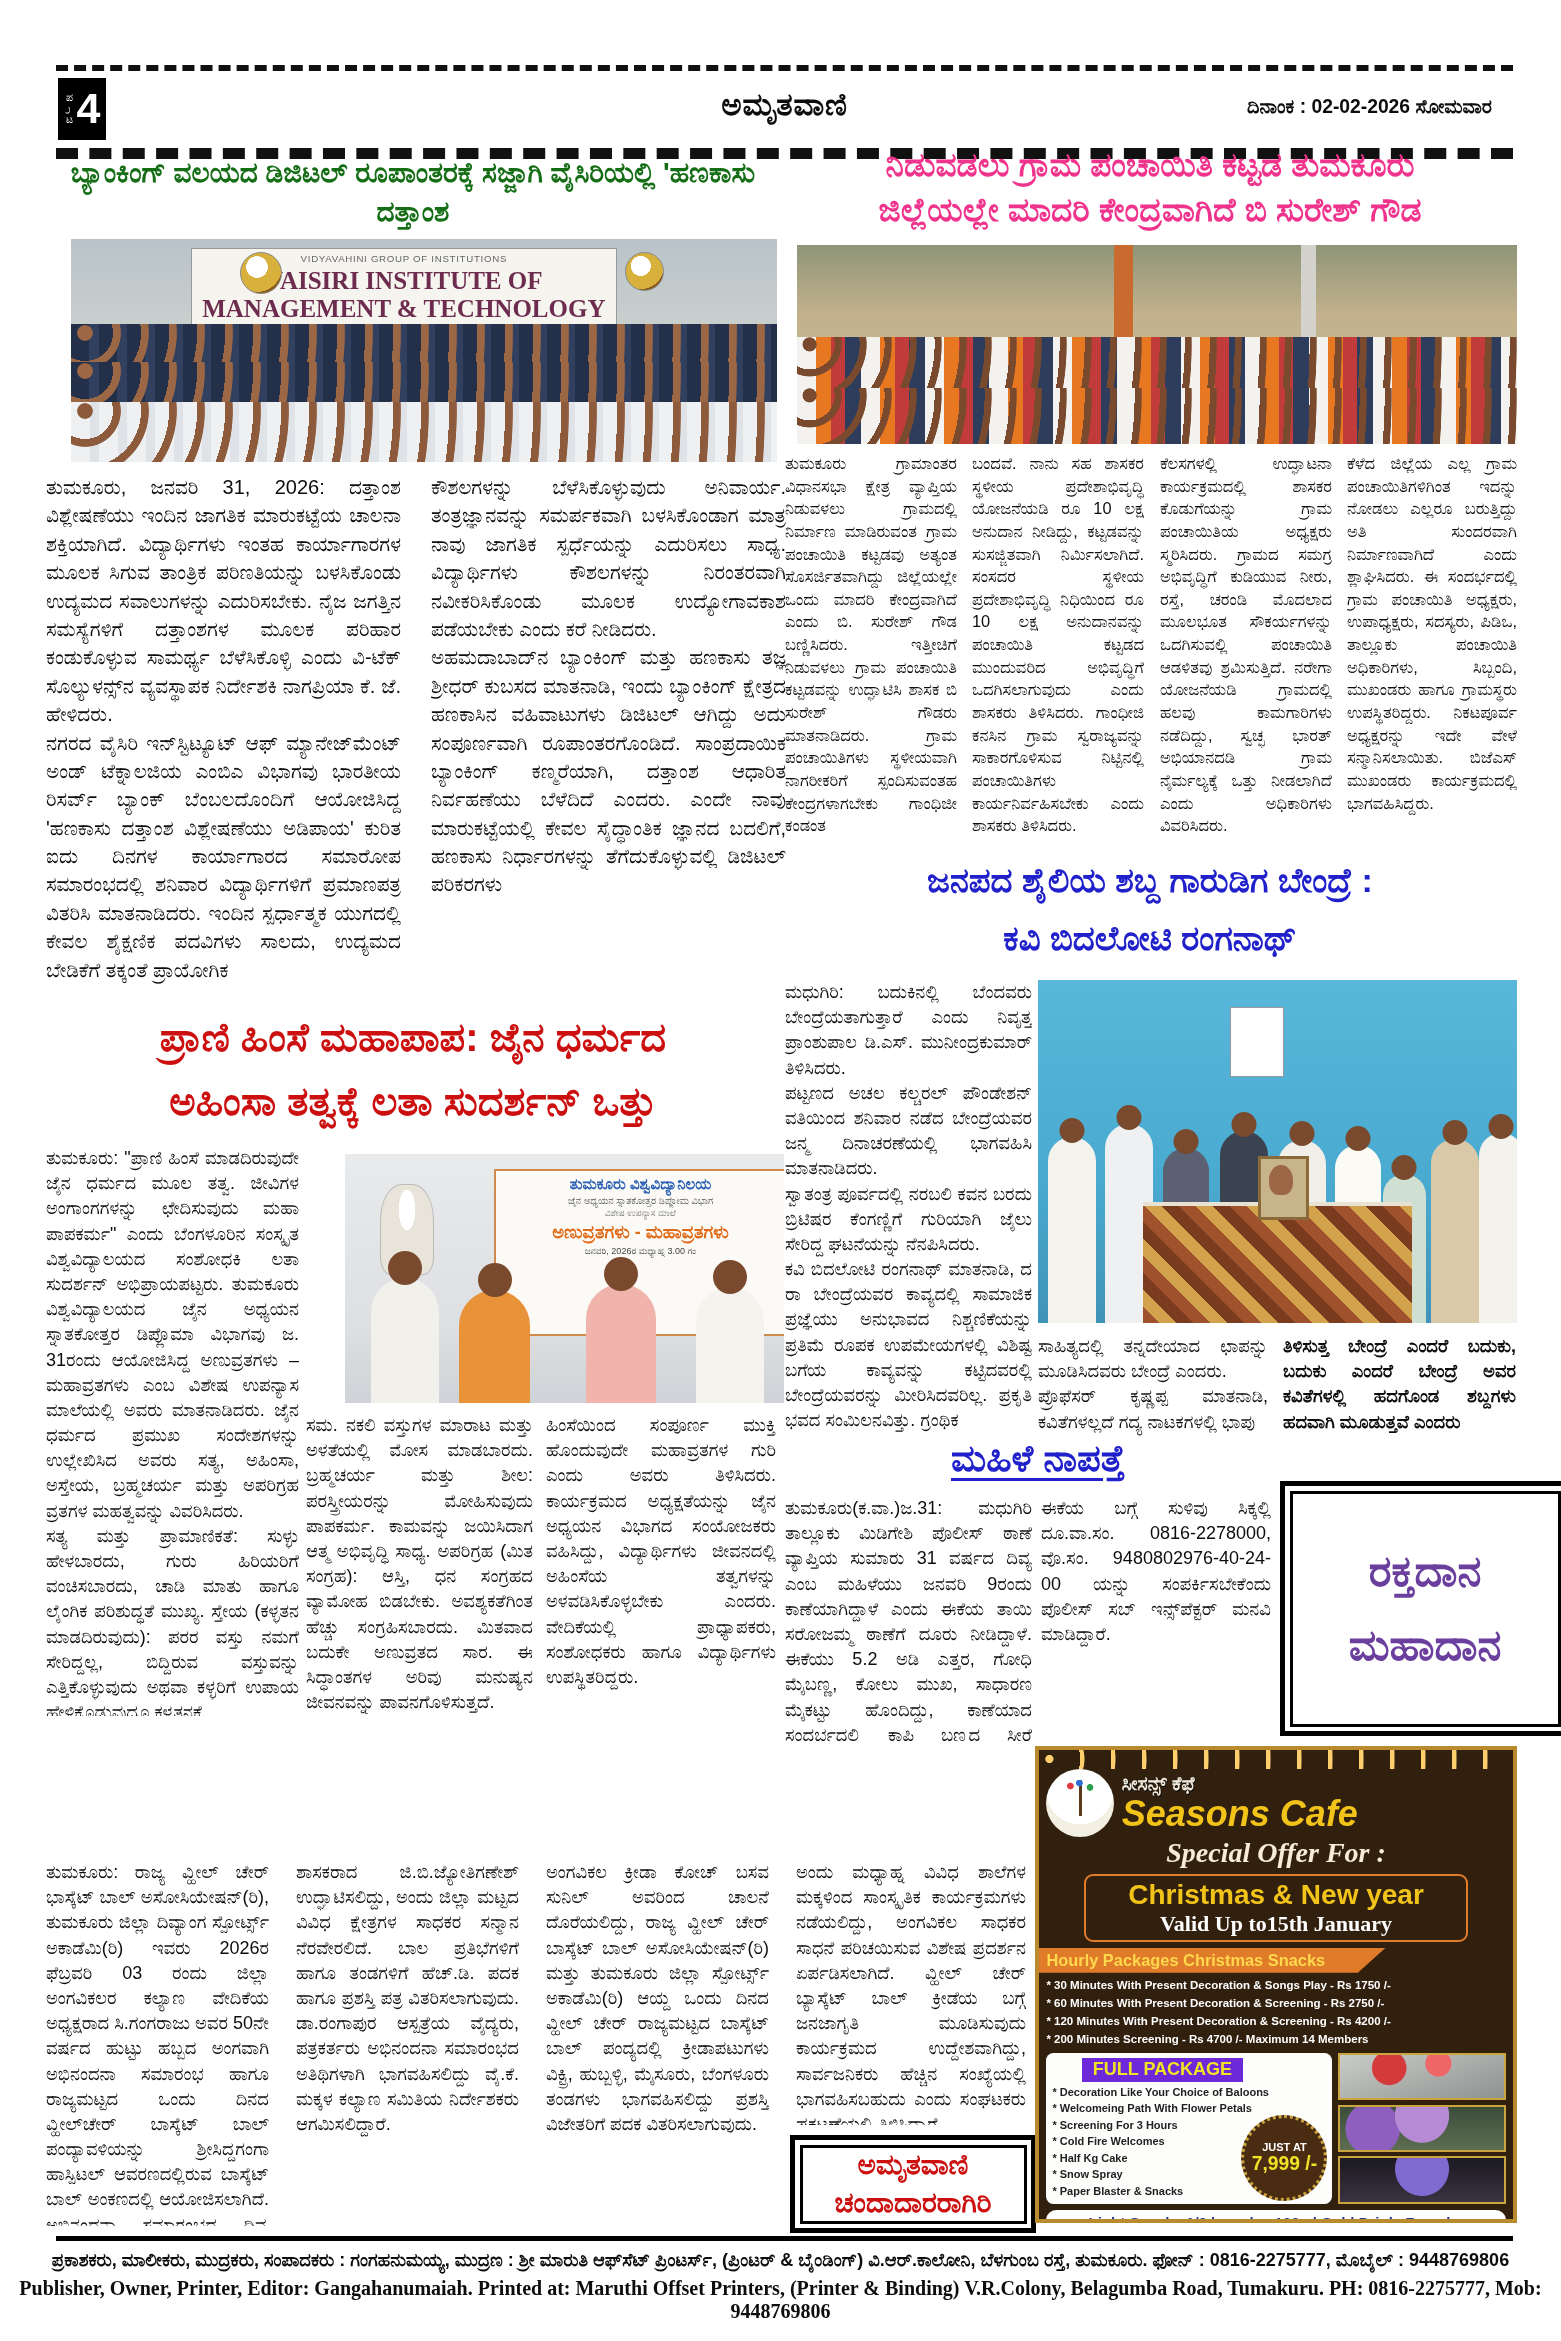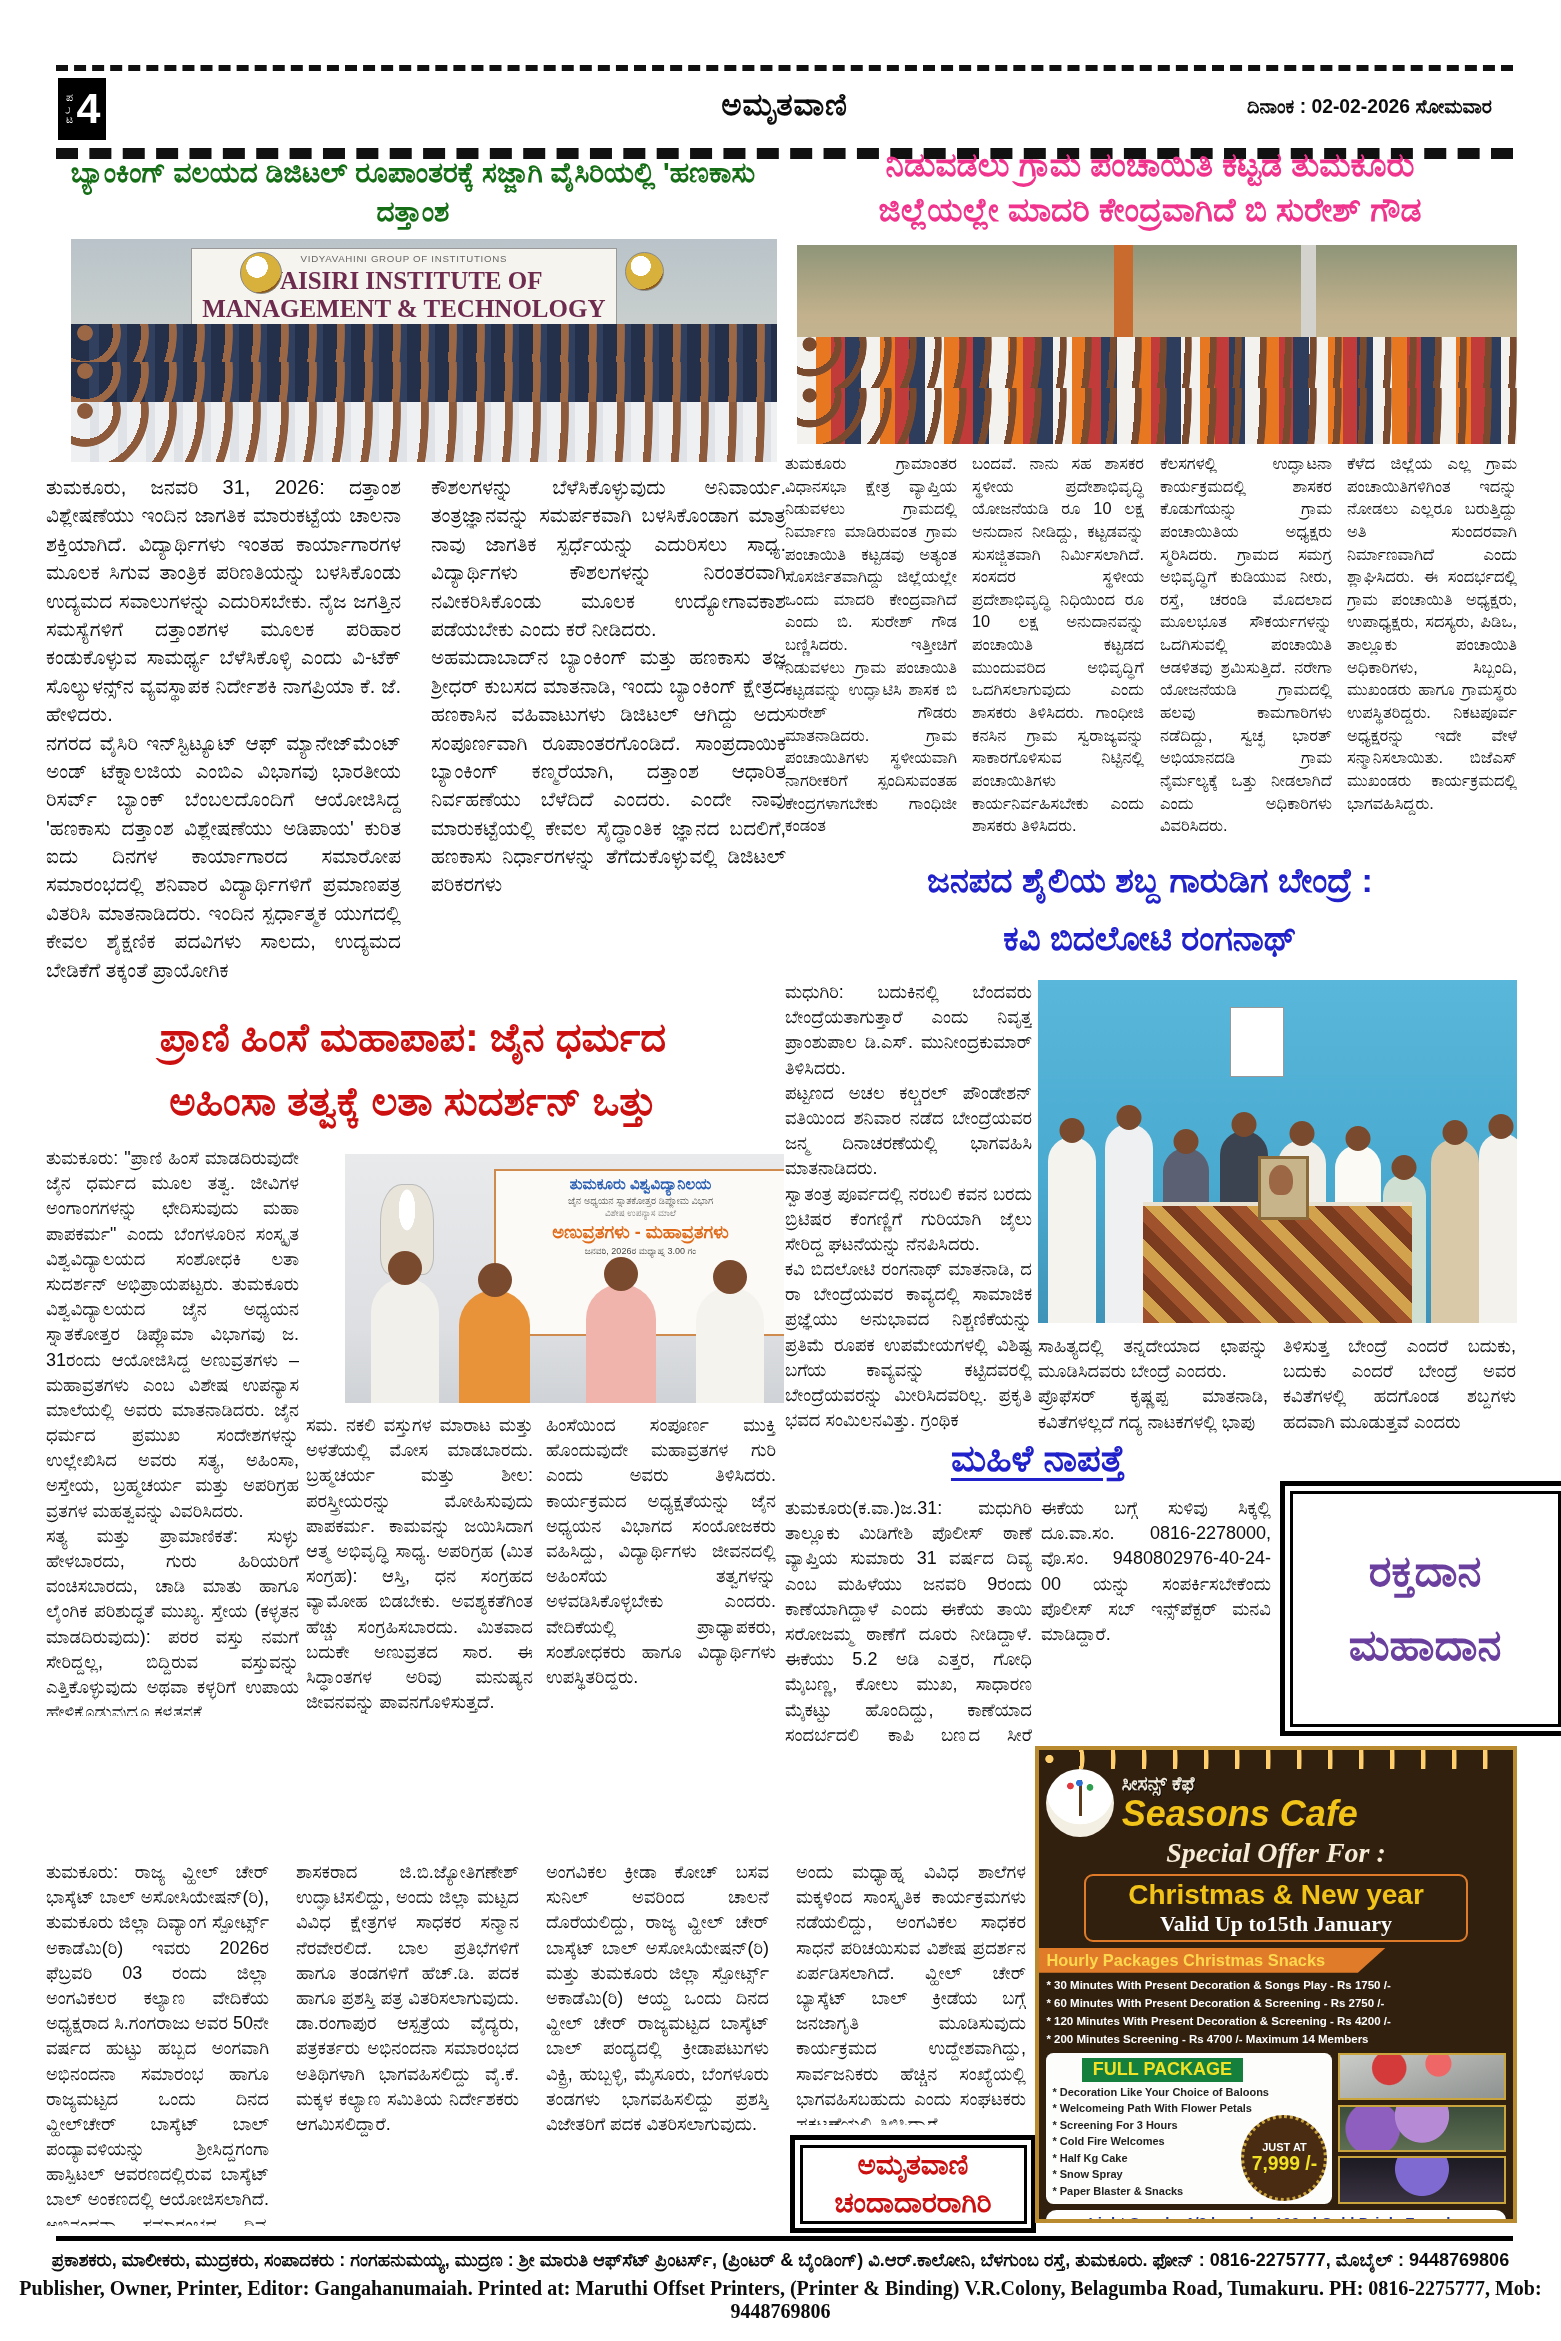--- a/index.html
+++ b/index.html
@@ -77,21 +77,21 @@
   #ad .kname{font-size:19.3px;font-weight:700;color:#efe9db;text-shadow:0.7px 0.7px 0 #000;}
   #ad .ename{font-size:36px;font-weight:700;font-style:italic;color:#f2c318;line-height:1.05;}
   #ad .offer{font-family:"Liberation Serif",serif;font-style:italic;font-weight:700;font-size:28px;color:#f7ecd8;text-align:center;margin-top:0;}
   #ad .obox{margin:4.5px 45px 0 45px;border:2.2px solid #e07b2a;border-radius:9px;text-align:center;padding:3px 4.5px;}
   #ad .xmas{font-size:28px;font-weight:700;color:#f2c318;}
   #ad .valid{font-family:"Liberation Serif",serif;font-size:22px;font-weight:700;color:#fff;}
   #ad .ribbon{margin-top:6px;width:70%;background:#e07b2a;color:#ffd84d;font-weight:700;font-size:16.4px;padding:3px 7.4px;clip-path:polygon(0 0,100% 0,92% 100%,0 100%);}
   #ad .plist{padding:4.5px 7.4px 0 7.4px;font-size:11.5px;font-weight:700;color:#fff;line-height:1.55;}
   #ad .midband{display:flex;gap:6px;padding:4.5px 7.4px 0 7.4px;}
   #ad .fullcard{position:relative;flex:1 1 62%;background:#fdfdfb;border-radius:7.4px;color:#222;padding:4.5px 6px;}
-  #ad .fptitle{display:inline-block;background:#15803d;color:#f2e225;font-weight:700;font-size:18px;padding:1.5px 10.4px;margin-left:30px;}
+  #ad .fptitle{display:inline-block;background:#6d28d9;color:#f2e225;font-weight:700;font-size:18px;padding:1.5px 10.4px;margin-left:30px;}
   #ad .fpitems{font-size:11px;font-weight:700;line-height:1.5;margin-top:2px;white-space:pre-line;}
   #ad .badge{position:absolute;right:4.5px;top:62px;width:80px;height:80px;border-radius:50%;background:#4a2c12;border:3.7px dotted #caa43c;display:flex;flex-direction:column;align-items:center;justify-content:center;}
   #ad .badge .ja{color:#fff;font-weight:700;font-size:11px;}
   #ad .badge .pr{color:#f2e225;font-weight:700;font-size:19.3px;}
   #ad .adphotos{flex:1 1 38%;display:flex;flex-direction:column;gap:4.5px;}
   #ad .ph{border:2.2px solid #caa43c;flex:1;}
   #ad .ph1{background:radial-gradient(circle at 30% 30%,#d43a3a 0 14%,transparent 15%),radial-gradient(circle at 60% 20%,#e66 0 12%,transparent 13%),linear-gradient(160deg,#caccc8,#8e9290);}
   #ad .ph2{background:radial-gradient(circle at 50% 20%,#b78ad6 0 30%,transparent 31%),radial-gradient(circle at 20% 50%,#8f5fc0 0 20%,transparent 21%),linear-gradient(#3b4d3a,#5d6e52);}
   #ad .ph3{background:radial-gradient(circle at 50% 25%,#7f6ad1 0 30%,transparent 31%),linear-gradient(#1c1a22,#3a3342);}
   #ad .snackbar{display:flex;align-items:center;gap:7.4px;margin:6px 7.4px 0 7.4px;background:#fff;border-radius:10.4px;padding:3px 7.4px;color:#273a9e;font-weight:700;font-size:15px;line-height:1.3;}
@@ -188,21 +188,21 @@
     <div class="fig sm" style="left:50%;width:48px;height:183px;background:#f2efe8;"></div>
     <div class="fig sm" style="left:62%;width:46px;height:178px;background:#fbfaf5;"></div>
     <div class="fig sm" style="left:72%;width:43px;height:149px;background:#cfe0d2;"></div>
     <div class="fig sm" style="left:82%;width:48px;height:184px;background:#d9c9a8;"></div>
     <div class="fig sm" style="left:92%;width:45px;height:190px;background:#f4f2ec;"></div>
     <div class="table"></div>
     <div class="portrait"></div>
   </div>
   <div class="col f24" style="left:1038px;top:1334px;width:230px;height:143px;">ಸಾಹಿತ್ಯದಲ್ಲಿ ತನ್ನದೇಯಾದ ಛಾಪನ್ನು ಮೂಡಿಸಿದವರು ಬೇಂದ್ರೆ ಎಂದರು.
 ಪ್ರೊಫೆಸರ್ ಕೃಷ್ಣಪ್ಪ ಮಾತನಾಡಿ, ಕವಿತೆಗಳಲ್ಲದೆ ಗದ್ಯ ನಾಟಕಗಳಲ್ಲಿ ಭಾಪು</div>
-  <div class="col f24" style="left:1283px;top:1334px;width:233px;height:143px;">ತಿಳಿಸುತ್ತ ಬೇಂದ್ರೆ ಎಂದರೆ ಬದುಕು, ಬದುಕು ಎಂದರೆ ಬೇಂದ್ರೆ ಅವರ ಕವಿತೆಗಳಲ್ಲಿ ಹದಗೊಂಡ ಶಬ್ದಗಳು ಹದವಾಗಿ ಮೂಡುತ್ತವೆ ಎಂದರು</div>
+  <div class="col f24" style="left:1283px;top:1334px;width:233px;height:143px;font-weight:bold;">ತಿಳಿಸುತ್ತ ಬೇಂದ್ರೆ ಎಂದರೆ ಬದುಕು, ಬದುಕು ಎಂದರೆ ಬೇಂದ್ರೆ ಅವರ ಕವಿತೆಗಳಲ್ಲಿ ಹದಗೊಂಡ ಶಬ್ದಗಳು ಹದವಾಗಿ ಮೂಡುತ್ತವೆ ಎಂದರು</div>
 
   <div id="hl-missing" class="abs">ಮಹಿಳೆ ನಾಪತ್ತೆ</div>
   <div class="col f24" style="left:785px;top:1496px;width:247px;height:245px;">ತುಮಕೂರು(ಕ.ವಾ.)ಜ.31: ಮಧುಗಿರಿ ತಾಲ್ಲೂಕು ಮಿಡಿಗೇಶಿ ಪೊಲೀಸ್ ಠಾಣೆ ವ್ಯಾಪ್ತಿಯ ಸುಮಾರು 31 ವರ್ಷದ ದಿವ್ಯ ಎಂಬ ಮಹಿಳೆಯು ಜನವರಿ 9ರಂದು ಕಾಣೆಯಾಗಿದ್ದಾಳೆ ಎಂದು ಈಕೆಯ ತಾಯಿ ಸರೋಜಮ್ಮ ಠಾಣೆಗೆ ದೂರು ನೀಡಿದ್ದಾಳೆ. ಈಕೆಯು 5.2 ಅಡಿ ಎತ್ತರ, ಗೋಧಿ ಮೈಬಣ್ಣ, ಕೋಲು ಮುಖ, ಸಾಧಾರಣ ಮೈಕಟ್ಟು ಹೊಂದಿದ್ದು, ಕಾಣೆಯಾದ ಸಂದರ್ಭದಲ್ಲಿ ಕಾಫಿ ಬಣ್ಣದ ಸೀರೆ ಧರಿಸಿದ್ದಳು. ಕನ್ನಡ ಮತ್ತು ತೆಲುಗು ಭಾಷೆ ಮಾತನಾಡುತ್ತಾಳೆ.</div>
   <div class="col f24" style="left:1041px;top:1496px;width:230px;height:245px;">ಈಕೆಯ ಬಗ್ಗೆ ಸುಳಿವು ಸಿಕ್ಕಲ್ಲಿ ದೂ.ವಾ.ಸಂ. 0816-2278000, ವೊ.ಸಂ. 9480802976-40-24-00 ಯನ್ನು ಸಂಪರ್ಕಿಸಬೇಕೆಂದು ಪೊಲೀಸ್ ಸಬ್ ಇನ್ಸ್‌ಪೆಕ್ಟರ್ ಮನವಿ ಮಾಡಿದ್ದಾರೆ.</div>
 
   <div id="bloodbox" class="dbox">
     <div class="inner">
       <span>ರಕ್ತದಾನ</span>
       <span>ಮಹಾದಾನ</span>
     </div>

